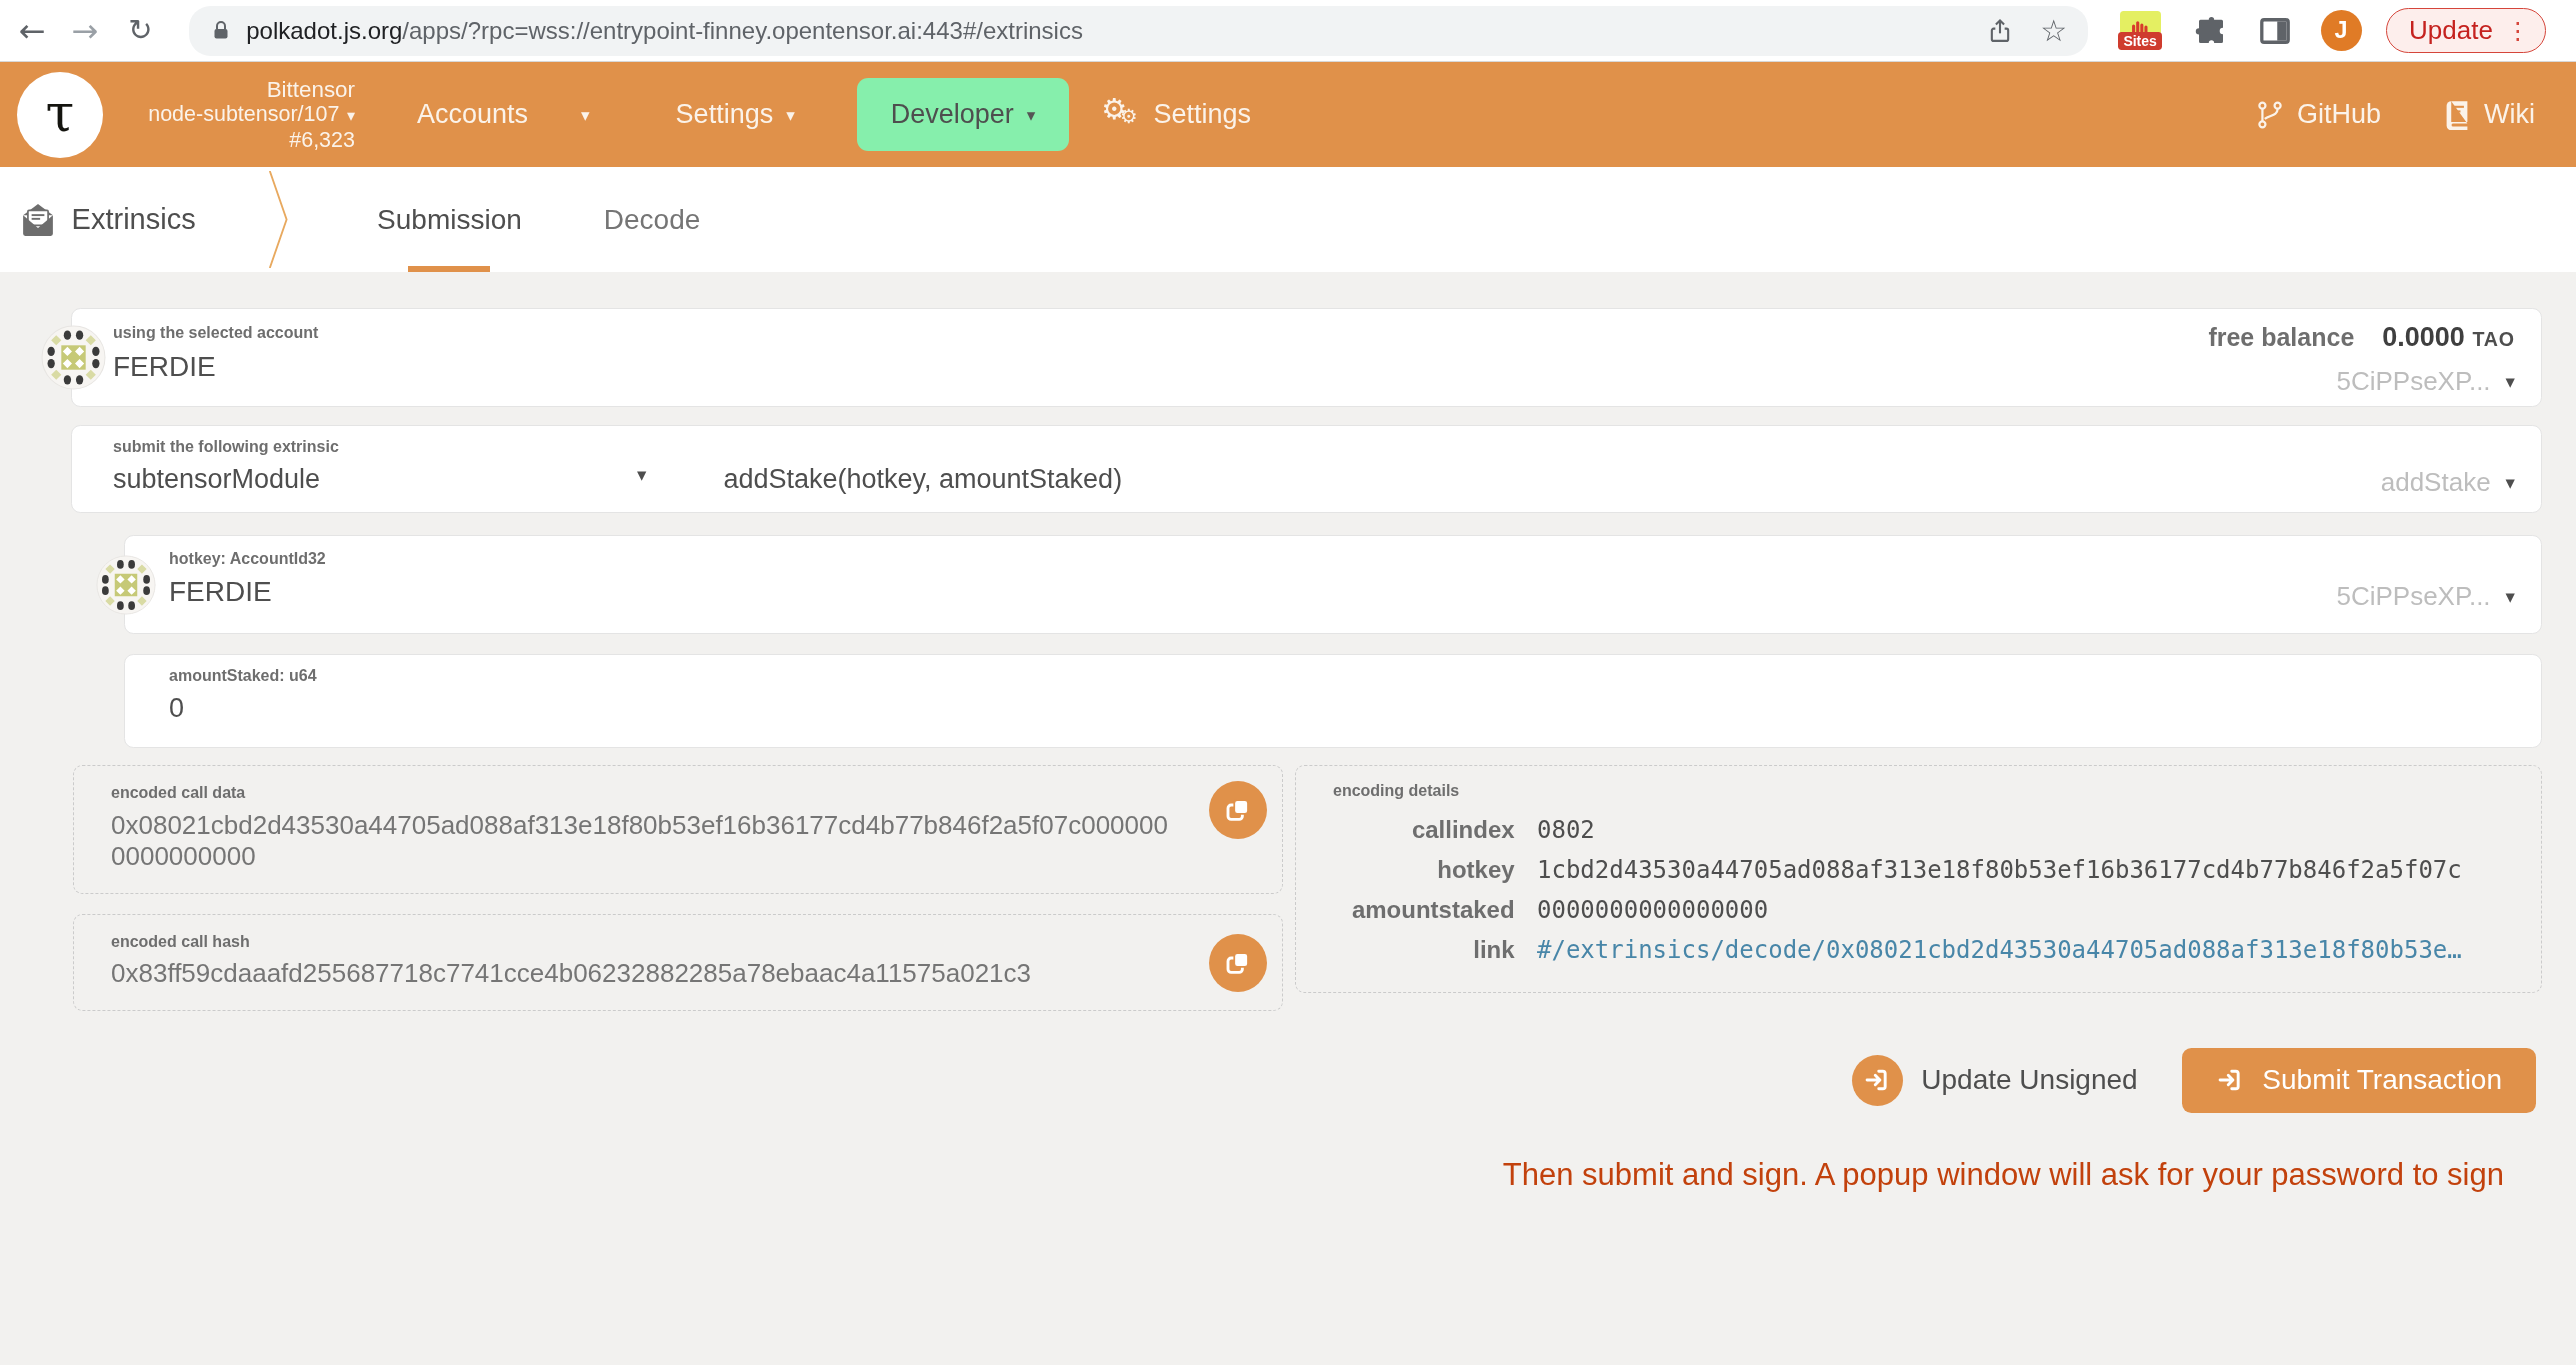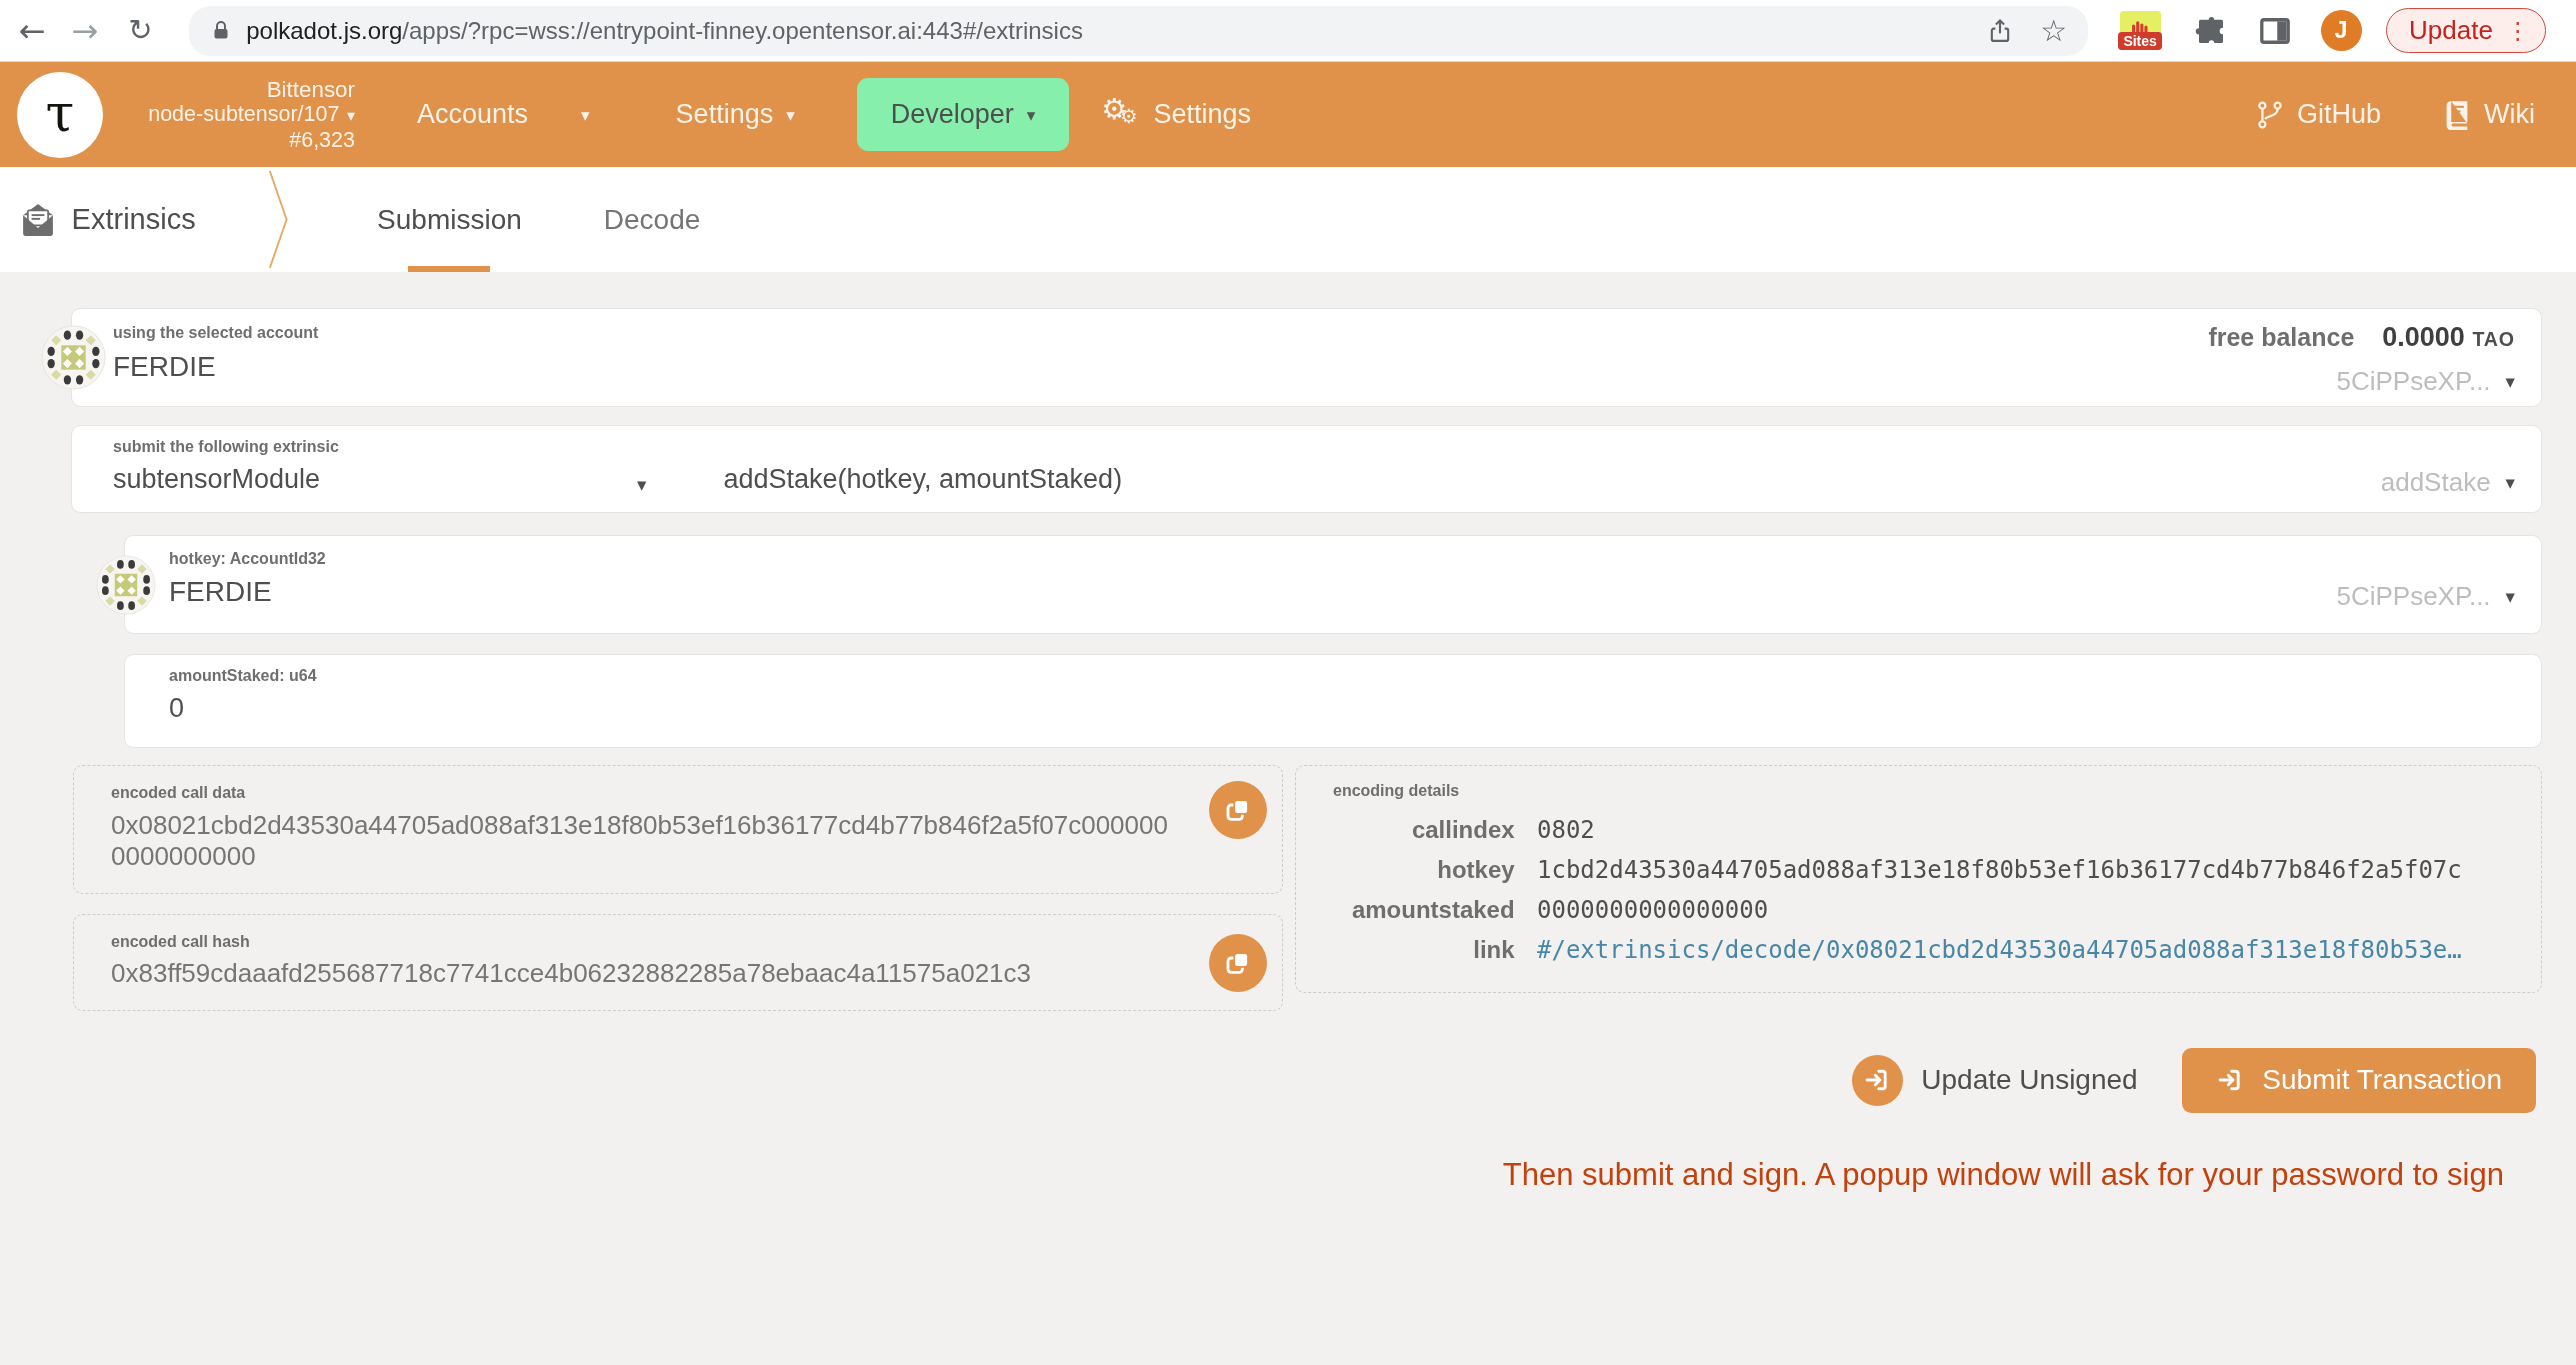--- a/index.html
+++ b/index.html
@@ -73,21 +73,21 @@
   .identicon { position:absolute; }
   .account-card .identicon { left:-31px; top:16px; }
   .account-card .name { margin-top:9.4px; }
   .balance-block { position:absolute; right:26px; top:13px; text-align:right; }
   .balance-line { display:flex; align-items:baseline; justify-content:flex-end; }
   .balance-val { font-size:27px; font-weight:700; color:#3f3f3f; margin-left:28px; }
   .balance-unit { font-size:19.6px; font-weight:700; color:#4e4e4e; margin-left:7.5px; letter-spacing:0.9px; }
   .addr-line { margin-top:13px; display:flex; align-items:center; justify-content:flex-end; }
 
   .extrinsic-card { margin:18px 34px 0 71px; height:88px; padding:12px 0 0 41px; }
-  .extrinsic-row { display:flex; align-items:flex-end; margin-top:8.4px; }
+  .extrinsic-row { display:flex; align-items:flex-start; margin-top:8.4px; }
   .module { width:524px; }
   .signature { margin-left:77px; }
   .method-block { position:absolute; right:26px; top:41px; display:flex; align-items:center; }
 
   .param-card-hotkey { margin:21.5px 34px 0 124px; height:99px; padding:14px 0 0 44px; }
   .param-card-hotkey .identicon { left:-29px; top:19.6px; }
   .param-card-hotkey .name { margin-top:8.4px; }
   .param-addr { position:absolute; right:26px; top:45px; display:flex; align-items:center; }
   .param-card-amount { margin:20.6px 34px 0 124px; height:94px; padding:12px 0 0 44px; }
   .param-card-amount .fvalue { margin-top:8.4px; }

